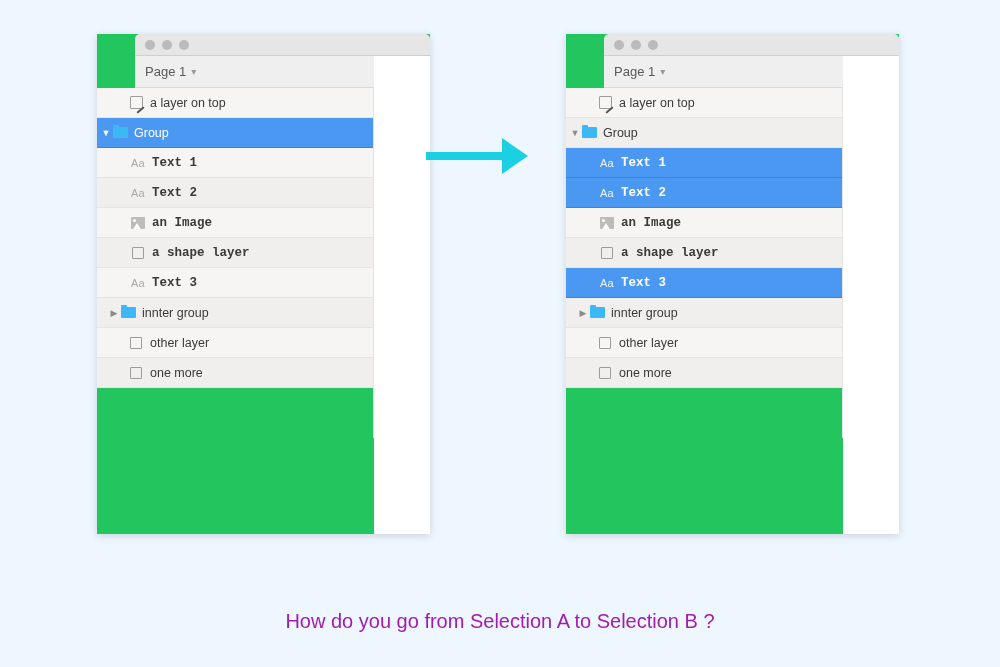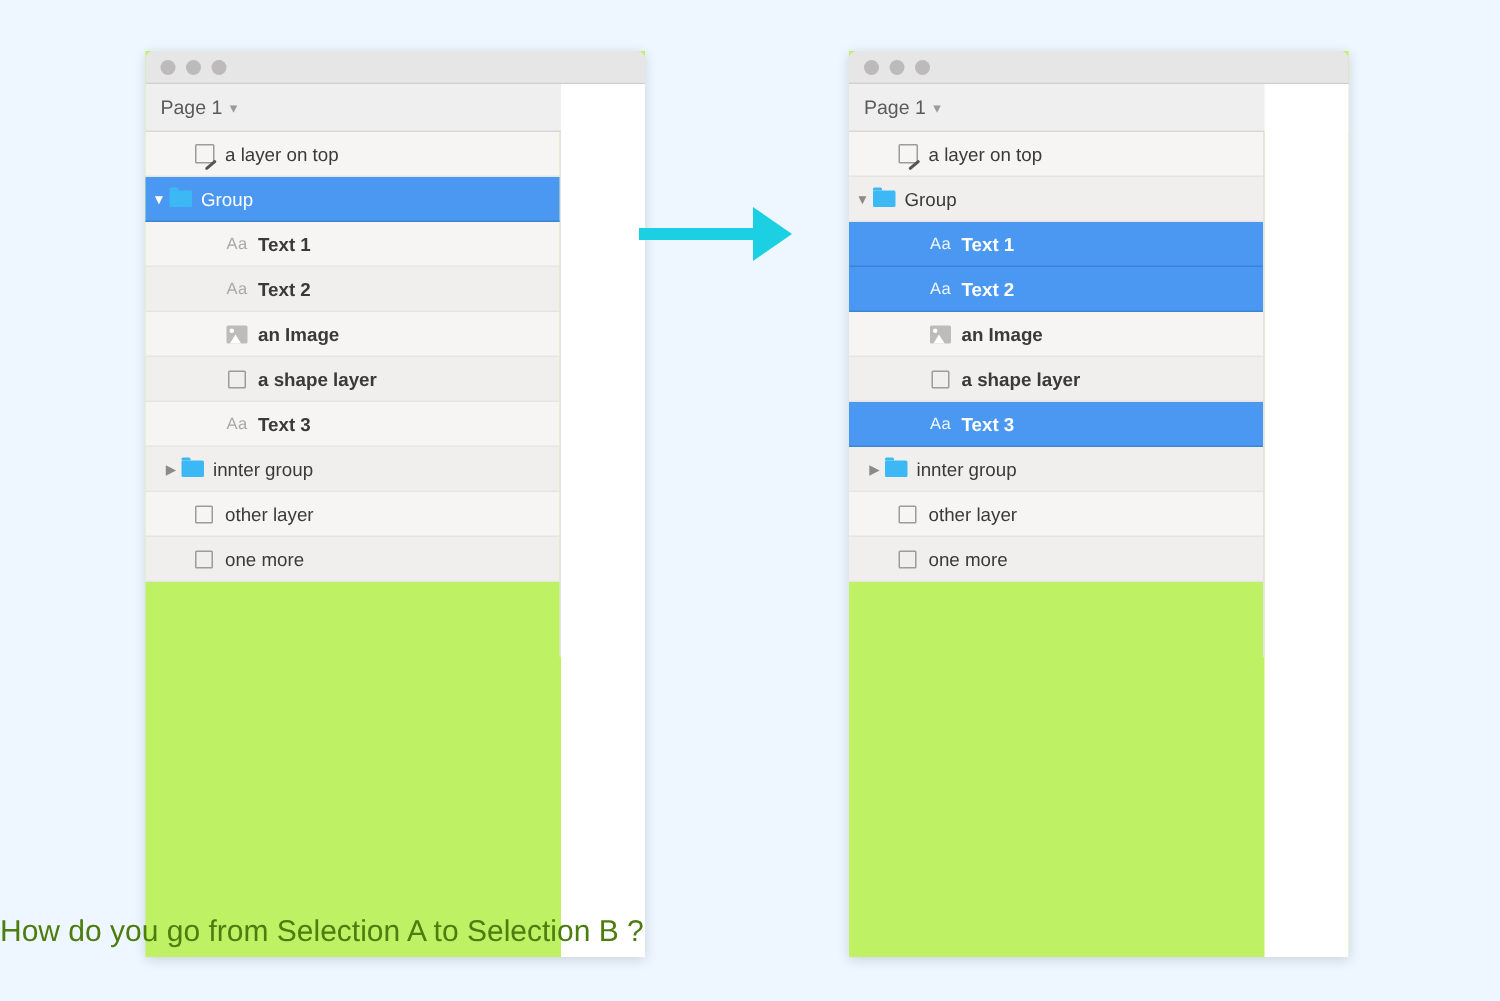--- a/index.html
+++ b/index.html
@@ -6,23 +6,24 @@
 body {
   width: 1000px; height: 667px;
   background: #eef7ff;
   font-family: "Helvetica Neue", Arial, sans-serif;
   position: relative;
 }
 .panel {
   position: absolute;
   top: 34px;
   width: 333px;
-  height: 604px;
-  background: #bef264;
+  height: 500px;
+  background: #22c55e;
   box-shadow: 0 2px 8px rgba(0,0,0,0.15);
+  padding-left: 38px;
 }
 .panel-a { left: 97px; }
 .panel-b { left: 566px; }
 
 
 .titlebar {
   height: 22px;
   background: #e6e6e6;
   border-top-left-radius: 5px; border-top-right-radius: 5px;
   border-bottom: 1px solid #cfcfcf;
@@ -63,27 +64,27 @@
 .row.alt { background: #f0efed; }
 .row.sel { background: #4a98f1; color: #fff; border-bottom-color: #3d84d6; }
 .row .disclosure {
   width: 10px; margin-left: 4px; color: #8a8a8a; font-size: 9px;
   display: flex; justify-content: center;
 }
 .row.sel .disclosure { color: #fff; }
 .row .icon-slot { width: 18px; display: flex; justify-content: center; margin-right: 5px; }
 .row .label { font-weight: 500; color: #3a3a3a; }
 .row.sel .label { color: #fff; }
-.row.child .label { font-weight: 600; }
+.row.child .label { font-weight: 600; font-family: Liberation Mono, monospace; }
 .row .aa { font-size: 11px; color: #a8a8a8; font-weight: 400; letter-spacing: 0.3px; }
 .row.sel .aa { color: rgba(255,255,255,0.92); }
 
 .indent-1 .disclosure { margin-left: 12px; }
 .indent-1.no-disc .icon-slot { margin-left: 30px; }
-.indent-2.no-disc .icon-slot { margin-left: 52px; }
+.indent-2.no-disc .icon-slot { margin-left: 32px; }
 
 .folder-icon { width: 15px; height: 11px; background: #3cb9f5; border-radius: 1px; position: relative; }
 .folder-icon::before { content:""; position:absolute; top:-2px; left:0; width:6px; height:2px; background:#3cb9f5; border-radius:1px 1px 0 0; }
 .shape-icon { width: 12px; height: 12px; border: 1.5px solid #9c9c9c; border-radius: 1px; }
 .shape-icon-art { width: 13px; height: 13px; border: 1.5px solid #9c9c9c; border-radius: 1px; position: relative; }
 .shape-icon-art::after { content:""; position:absolute; right:-3px; bottom:-3px; width:9px; height:2px; background:#555; transform:rotate(-40deg); border-radius:1px; }
 .img-icon { width:14px; height:12px; background:#bcbcbc; border-radius:1px; position:relative; overflow:hidden; }
 .img-icon::before { content:""; position:absolute; left:2px; top:2px; width:3px; height:3px; border-radius:50%; background:#fff; }
 .img-icon::after { content:""; position:absolute; bottom:-2px; left:1px; width:0;height:0; border-left:5px solid transparent; border-right:5px solid transparent; border-bottom:8px solid #fff; }
 
@@ -101,21 +102,21 @@
   position: absolute; right: -22px; top: -14px;
   width: 0; height: 0;
   border-top: 18px solid transparent;
   border-bottom: 18px solid transparent;
   border-left: 26px solid #1ad0e2;
 }
 
 
 .question {
   position: absolute; left: 0; right: 0; bottom: 34px;
-  text-align: left; font-size: 20px; color: #4d7c0f;
+  text-align: center; font-size: 20px; color: #a21caf;
 }
 </style>
 </head>
 <body>
 
 <div class="panel panel-a">
   <div class="titlebar">
     <span class="tl-dot"></span>
     <span class="tl-dot"></span>
     <span class="tl-dot"></span>

